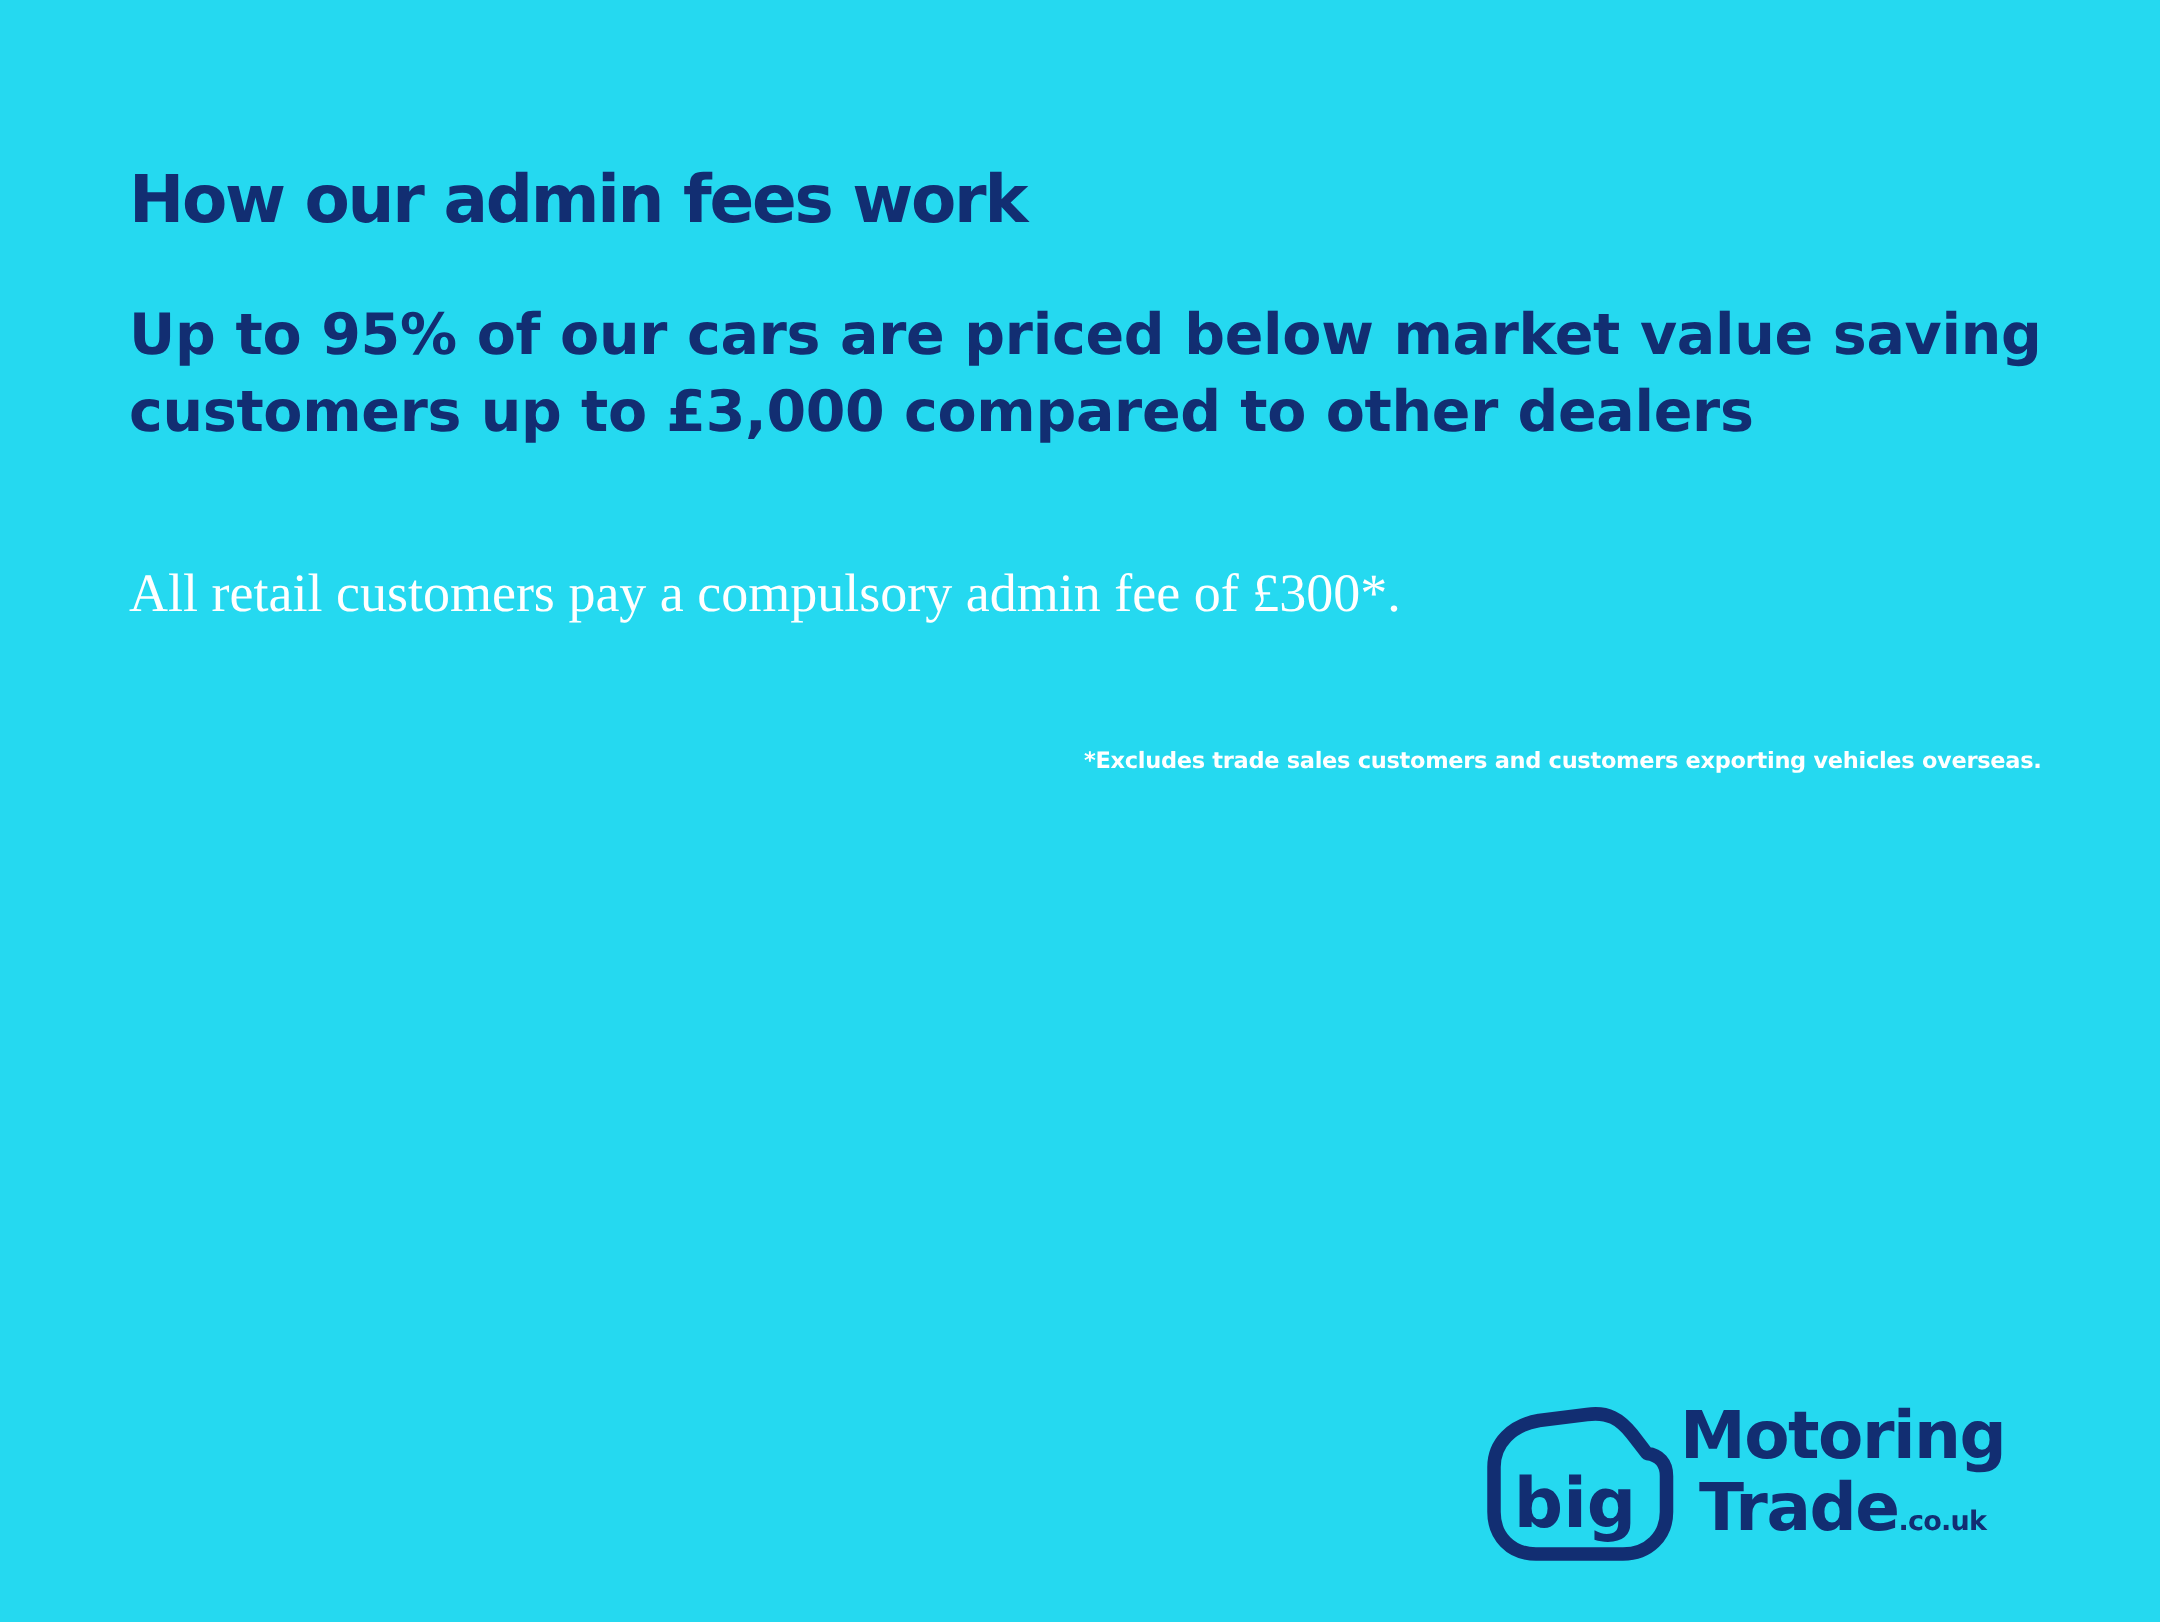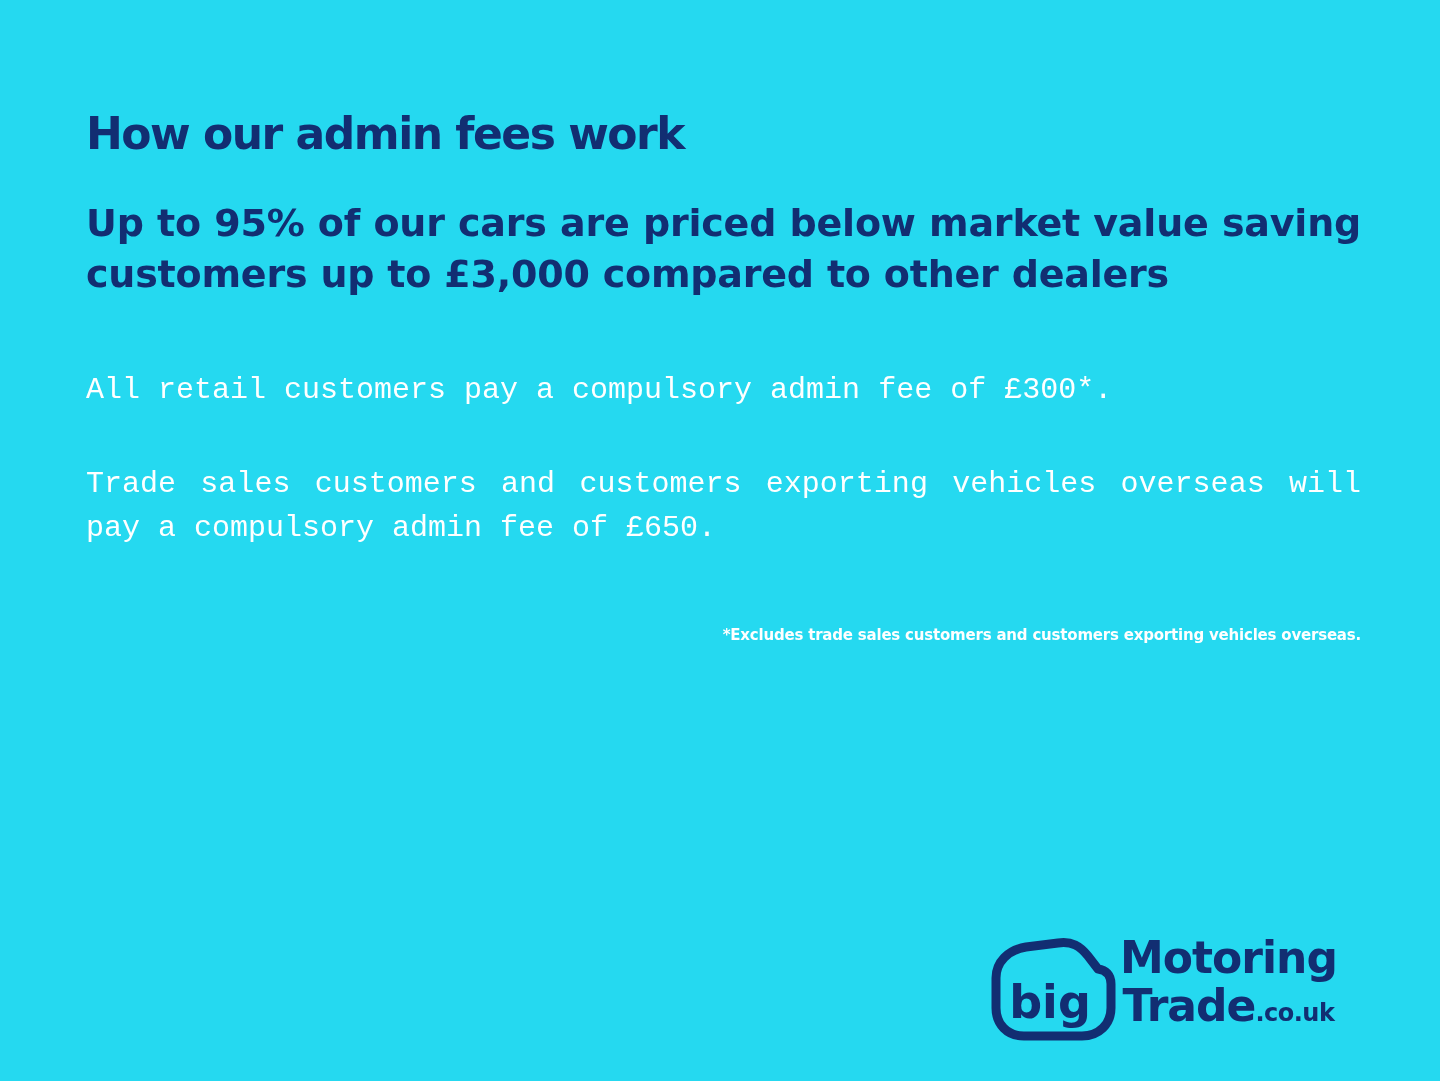--- a/index.html
+++ b/index.html
@@ -49,26 +49,26 @@
     color: #122E72;
     text-align: justify;
     font-family: "DejaVu Sans", sans-serif;
     letter-spacing: -0.2px;
   }
 
   .body-para {
     margin: 0;
     width: 1275px;
     color: #FFFFFF;
-    font-size: 30px;
+    font-size: 36px;
     line-height: 1.46;
     text-align: justify;
     font-weight: 400;
     letter-spacing: 0px;
-    font-family: Liberation Mono, monospace;
+    font-family: Liberation Serif, serif;
   }
   .p1 { padding-top: 70px; }
   .p2 { padding-top: 50px; }
   .p3 { padding-top: 50px; }
 
   .footnote {
     margin: 0;
     padding-top: 76px;
     width: 1275px;
     text-align: right;
@@ -95,39 +95,38 @@
     top: 2px;
     color: #122E72;
     font-family: "DejaVu Sans", sans-serif;
     font-weight: 800;
     font-size: 44px;
     line-height: 1.08;
     letter-spacing: -1px;
     text-align: center;
   }
   .logo-text .dom {
-    font-size: 24px;
+    font-size: 18px;
     letter-spacing: -0.5px;
   }
 </style>
 </head>
 <body>
 
 <div class="page">
 
   <div class="content">
 
     <h1 class="headline">How our admin fees work</h1>
 
     <p class="subhead">Up to 95% of our cars are priced below market value saving customers up to £3,000 compared to other dealers</p>
 
     <p class="body-para p1">All retail customers pay a compulsory admin fee of £300*.</p>
 
 
-    <p class="body-para p3">Trade sales customers and customers exporting vehicles overseas will pay a compulsory admin fee of £650.</p>
 
     <p class="footnote">*Excludes trade sales customers and customers exporting vehicles overseas.</p>
   </div>
 
   <div class="logo">
     <svg width="140" height="120" viewBox="0 0 140 120" xmlns="http://www.w3.org/2000/svg">
       <path d="M16 46 C16 30 28 18 46 15 L78 11 C92 9 100 14 108 24 L118 37 C126 38 131 43 131 52 L131 76 C131 92 119 104 102 104 L44 104 C27 104 16 92 16 76 Z" fill="none" stroke="#122E72" stroke-width="9" stroke-linejoin="round"></path>
       <text x="70" y="86" font-family="DejaVu Sans, sans-serif" font-size="46" font-weight="800" fill="#122E72" text-anchor="middle">big</text>
     </svg>
     <div class="logo-text">

